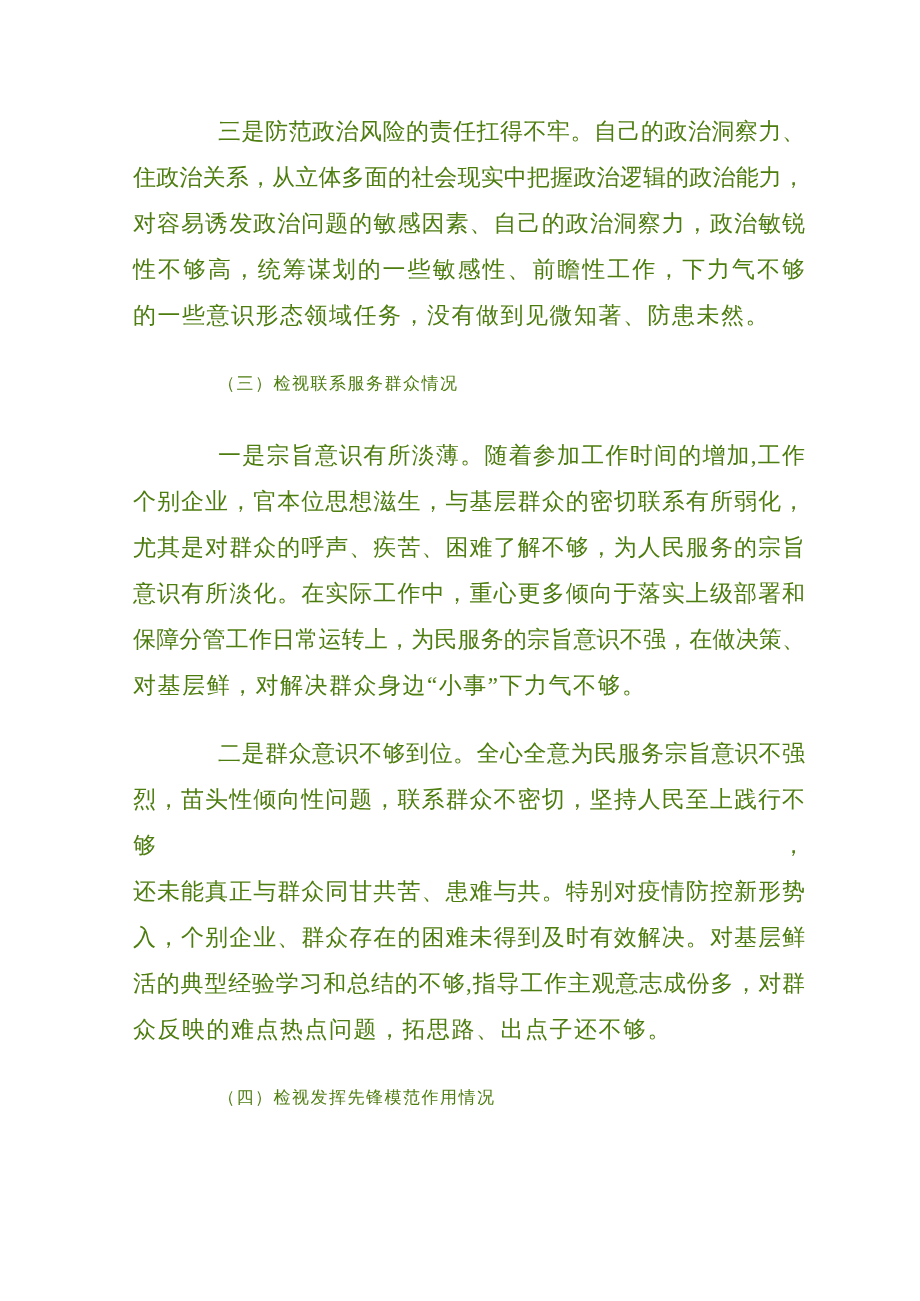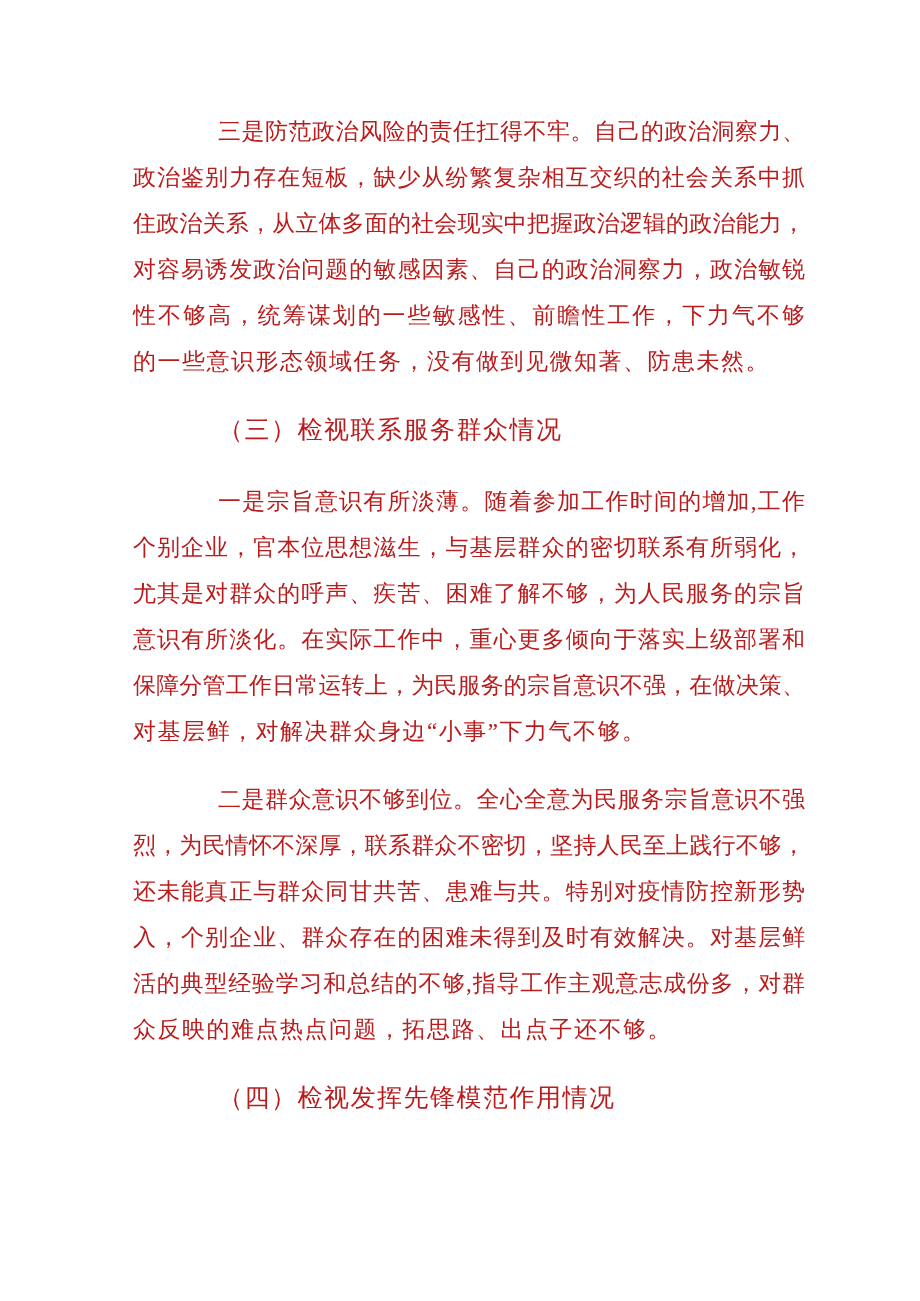--- a/index.html
+++ b/index.html
@@ -25,52 +25,51 @@
     white-space: normal;
   }
   .line.fill {
     letter-spacing: 0;
     text-align: justify;
     text-align-last: justify;
     -moz-text-align-last: justify;
   }
   .line.indent { padding-left: 85px; }
   .heading {
-    font-size: 25px;
+    font-size: 17px;
     line-height: 46px;
     letter-spacing: 1.5px;
     padding-left: 85px;
     margin-bottom: 26px;
   }
 </style>
 </head>
 <body style="background: rgb(255, 255, 255);">
 
 <div class="page">
-  <div class="content" style="color: #b91c1c;">
+  <div class="content" style="color: #4d7c0f;">
       <div class="block paragraph">
         <div class="line indent fill">三是防范政治风险的责任扛得不牢。自己的政治洞察力、</div>
-        <div class="line fill">政治鉴别力存在短板，缺少从纷繁复杂相互交织的社会关系中抓</div>
         <div class="line fill">住政治关系，从立体多面的社会现实中把握政治逻辑的政治能力，</div>
         <div class="line fill">对容易诱发政治问题的敏感因素、自己的政治洞察力，政治敏锐</div>
         <div class="line fill">性不够高，统筹谋划的一些敏感性、前瞻性工作，下力气不够</div>
         <div class="line">的一些意识形态领域任务，没有做到见微知著、防患未然。</div>
       </div>
       <div class="block heading">（三）检视联系服务群众情况</div>
       <div class="block paragraph">
         <div class="line indent fill">一是宗旨意识有所淡薄。随着参加工作时间的增加,工作</div>
         <div class="line fill">个别企业，官本位思想滋生，与基层群众的密切联系有所弱化，</div>
         <div class="line fill">尤其是对群众的呼声、疾苦、困难了解不够，为人民服务的宗旨</div>
         <div class="line fill">意识有所淡化。在实际工作中，重心更多倾向于落实上级部署和</div>
         <div class="line fill">保障分管工作日常运转上，为民服务的宗旨意识不强，在做决策、</div>
         <div class="line">对基层鲜，对解决群众身边“小事”下力气不够。</div>
       </div>
       <div class="block paragraph">
         <div class="line indent fill">二是群众意识不够到位。全心全意为民服务宗旨意识不强</div>
-        <div class="line fill">烈，为民情怀不深厚，联系群众不密切，坚持人民至上践行不够，</div>
+        <div class="line fill">烈，苗头性倾向性问题，联系群众不密切，坚持人民至上践行不够，</div>
         <div class="line fill">还未能真正与群众同甘共苦、患难与共。特别对疫情防控新形势</div>
         <div class="line fill">入，个别企业、群众存在的困难未得到及时有效解决。对基层鲜</div>
         <div class="line fill">活的典型经验学习和总结的不够,指导工作主观意志成份多，对群</div>
         <div class="line">众反映的难点热点问题，拓思路、出点子还不够。</div>
       </div>
       <div class="block heading">（四）检视发挥先锋模范作用情况</div>
     </div>
 </div>
 
 </body></html>

